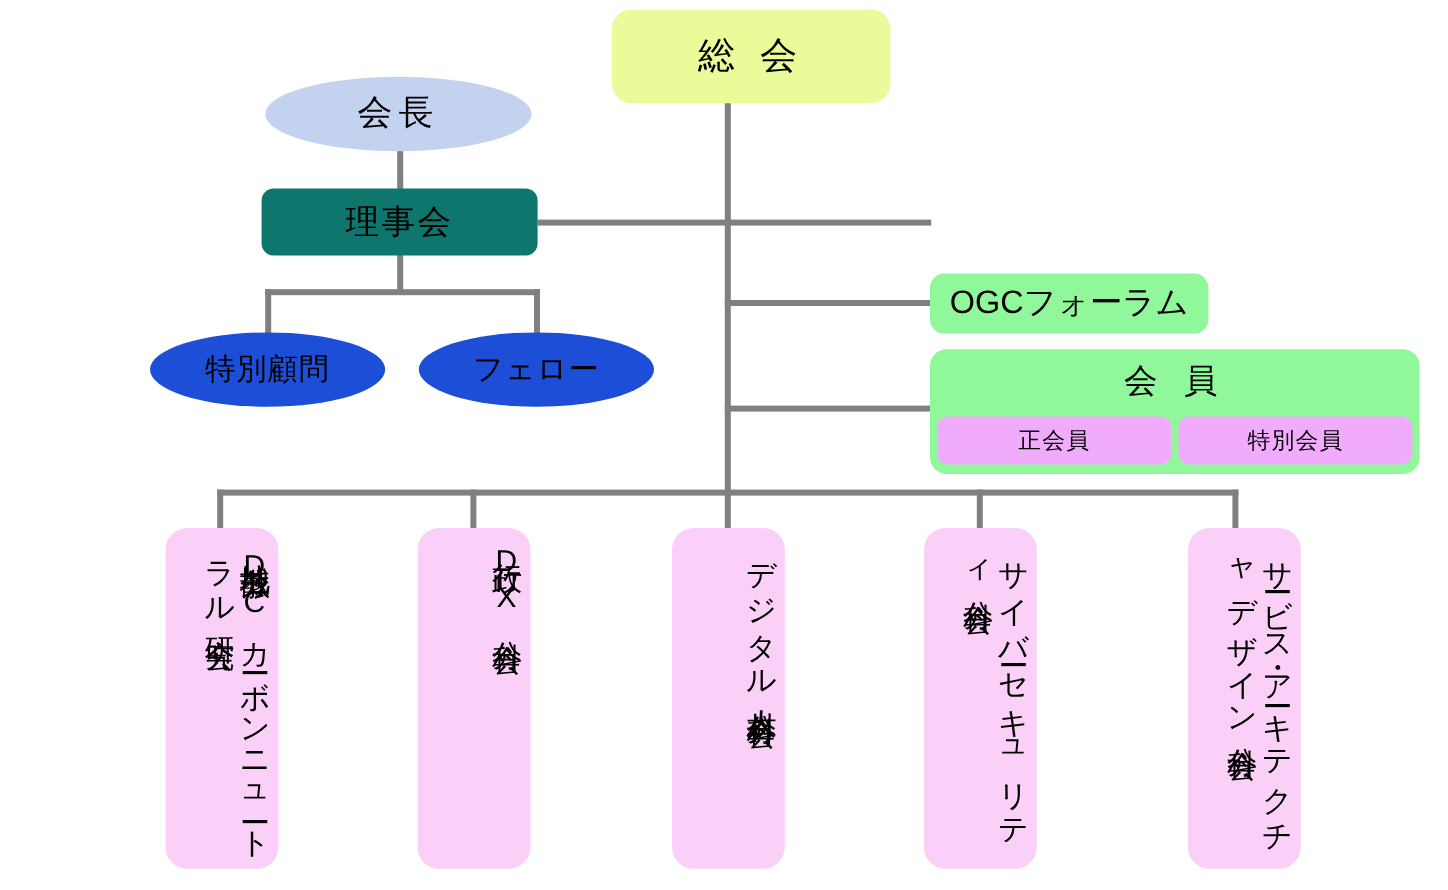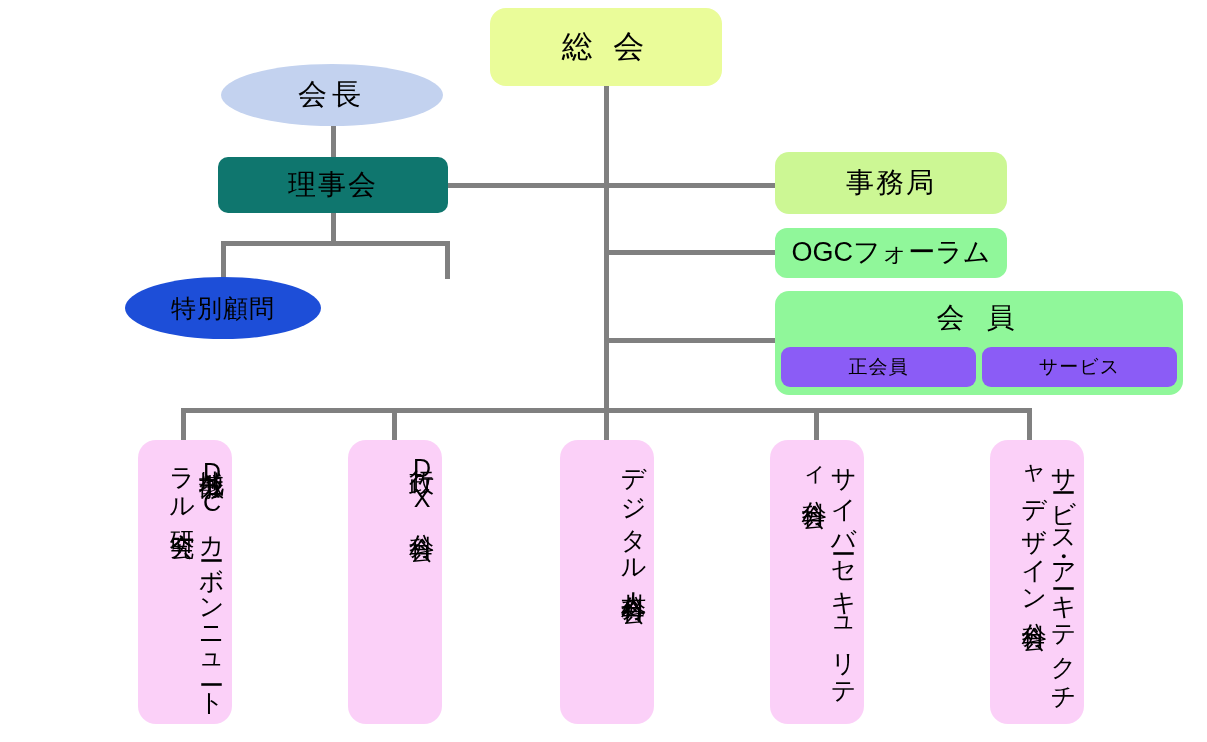--- a/index.html
+++ b/index.html
@@ -42,20 +42,21 @@
 
   
   .box {
     border-radius: 14px;
   }
   .box-assembly {
     background: #eafc99;
     font-size: 31px;
     letter-spacing: 6px;
     border-radius: 16px;
+    margin-left: 20px;
   }
   .box-board {
     background: #0f766e;
     font-size: 28px;
     letter-spacing: 2px;
     border-radius: 10px;
   }
   .box-secretariat {
     background: #ccf794;
     font-size: 28px;
@@ -105,21 +106,21 @@
     position: absolute;
     left: 6px;
     right: 6px;
     bottom: 8px;
     display: flex;
     justify-content: space-between;
     gap: 6px;
   }
   .member-chip {
     flex: 1 1 0;
-    background: #8b5cf6;
+    background: #f0abfc;
     border-radius: 9px;
     height: 40px;
     display: flex;
     align-items: center;
     justify-content: center;
     font-size: 19px;
     letter-spacing: 1px;
     color: #000;
   }
 
@@ -185,34 +186,34 @@
   </div>
 
   <div class="node box box-board" style="left:218px; top:157px; width:230px; height:56px;">
     <span>理事会</span>
   </div>
 
   <div class="node ellipse ellipse-advisor" style="left:125px; top:277px; width:196px; height:62px;">
     <span>特別顧問</span>
   </div>
 
-
-  <div class="node box box-secretariat" style="left:775px; top:152px; width:232px; height:62px;">
-    <span>事務局</span>
-  </div>
+  <div class="node ellipse ellipse-advisor" style="left:349px; top:277px; width:196px; height:62px;">
+    <span>フェロー</span>
+  </div>
+
 
   <div class="node box box-forum" style="left:775px; top:228px; width:232px; height:50px;">
     <span>OGCフォーラム</span>
   </div>
 
   <div class="members-group" style="left:775px; top:291px; width:408px; height:104px;">
     <div class="members-title">会 員</div>
     <div class="members-row">
       <div class="member-chip">正会員</div>
-      <div class="member-chip">サービス</div>
+      <div class="member-chip">特別会員</div>
     </div>
   </div>
 
   <div class="subcom" style="left:138px; top:440px; width:94px; height:284px;">
     <div class="subcom-text">地域分散DCカーボンニュートラル研究会</div>
   </div>
 
   <div class="subcom" style="left:348px; top:440px; width:94px; height:284px;">
     <div class="subcom-text">行政DX分科会</div>
   </div>

